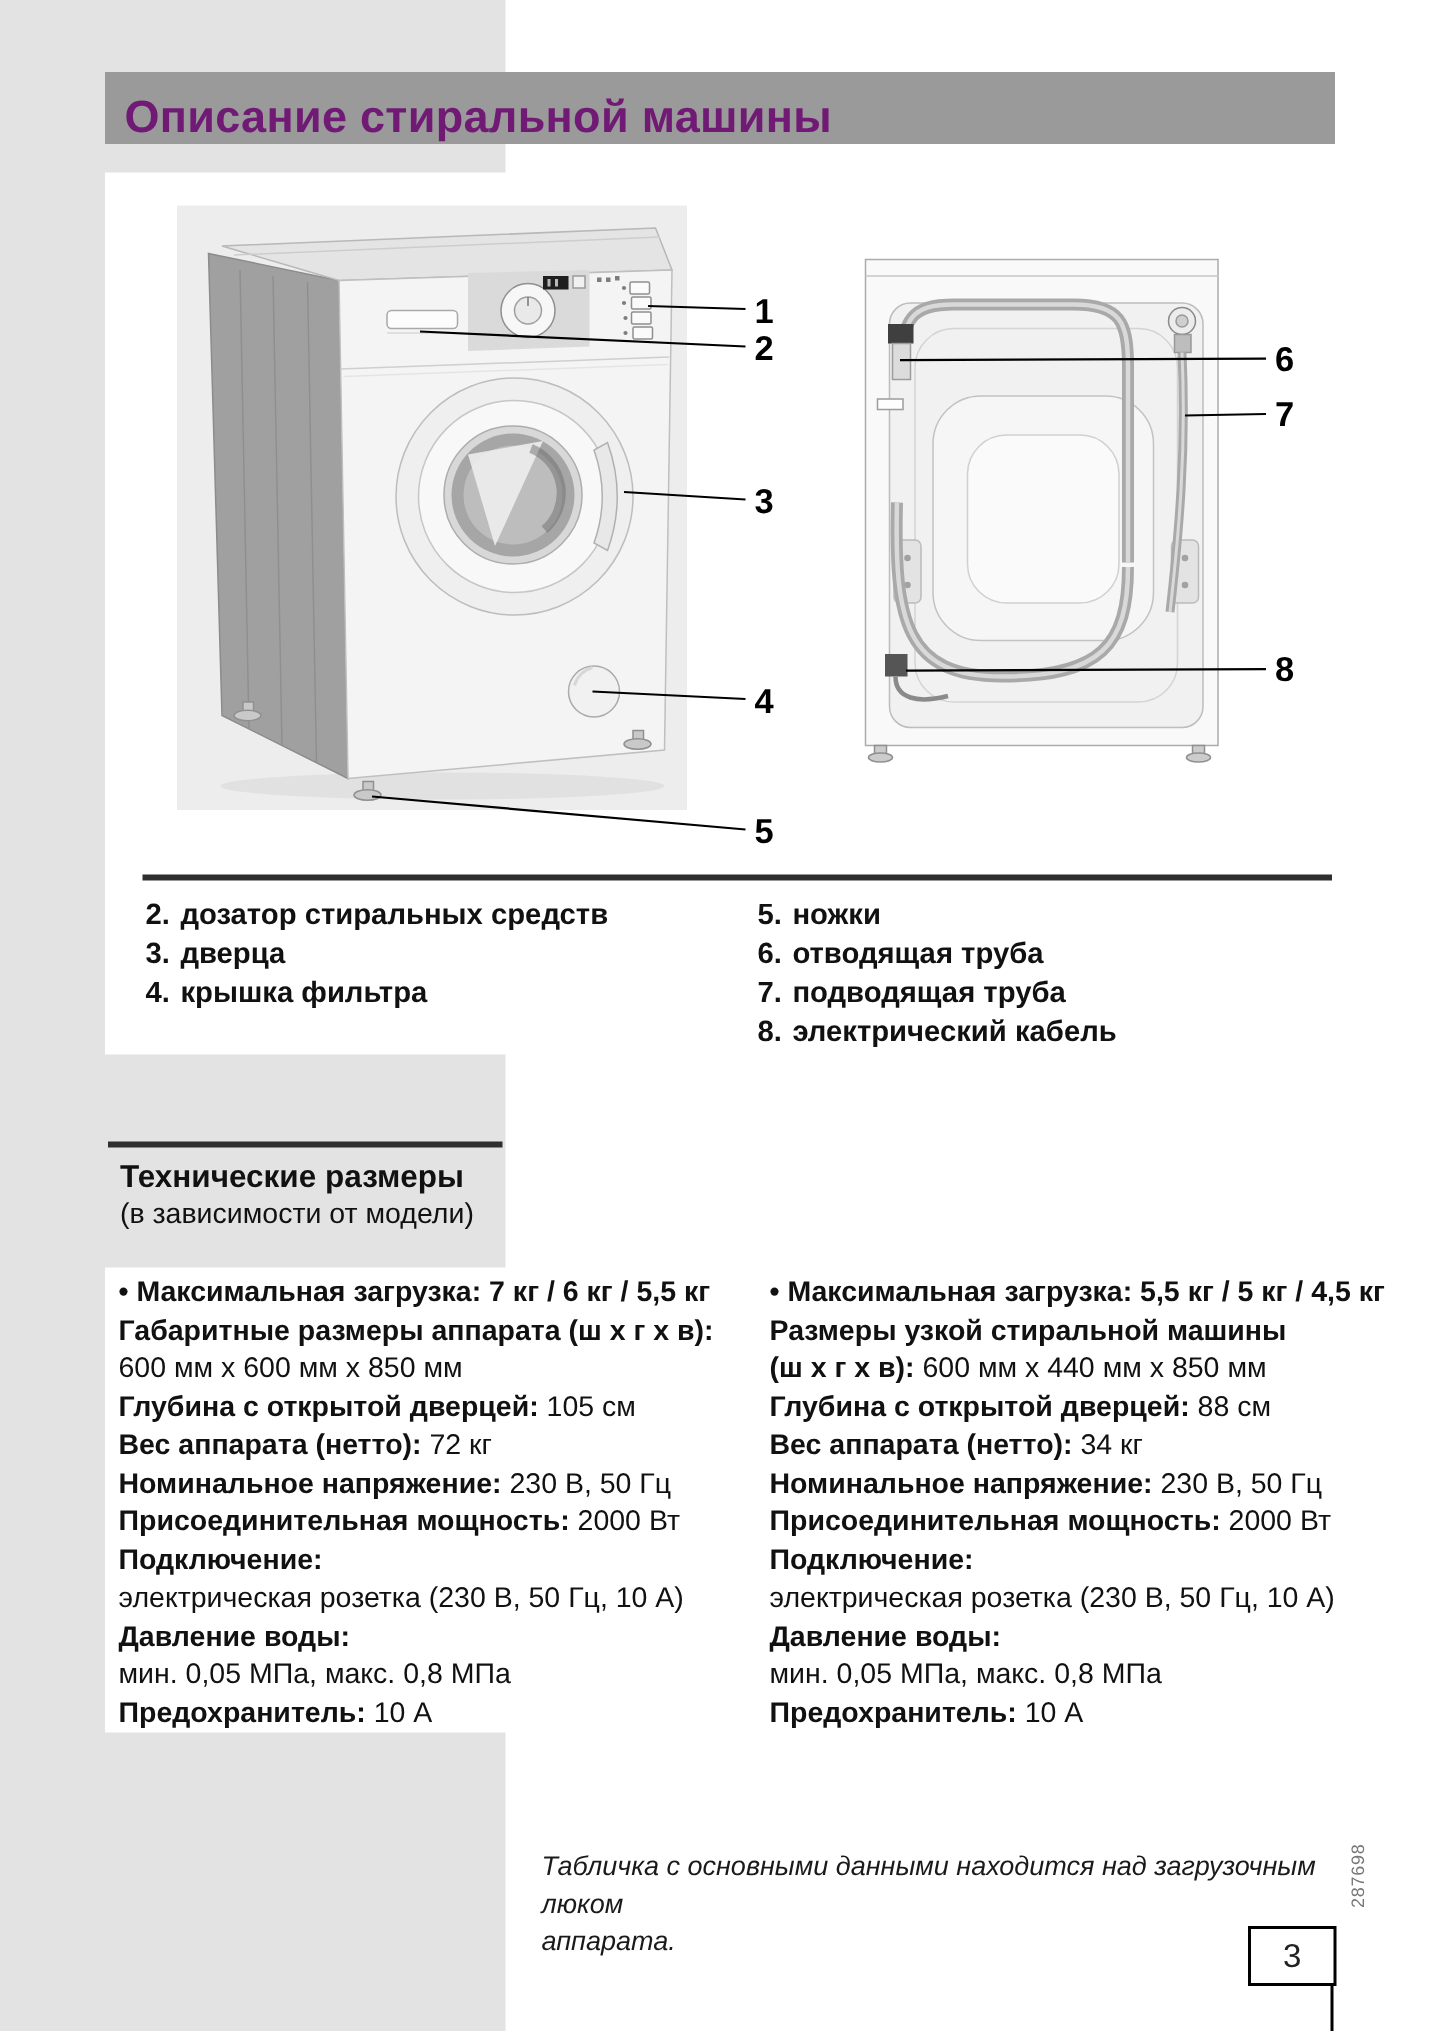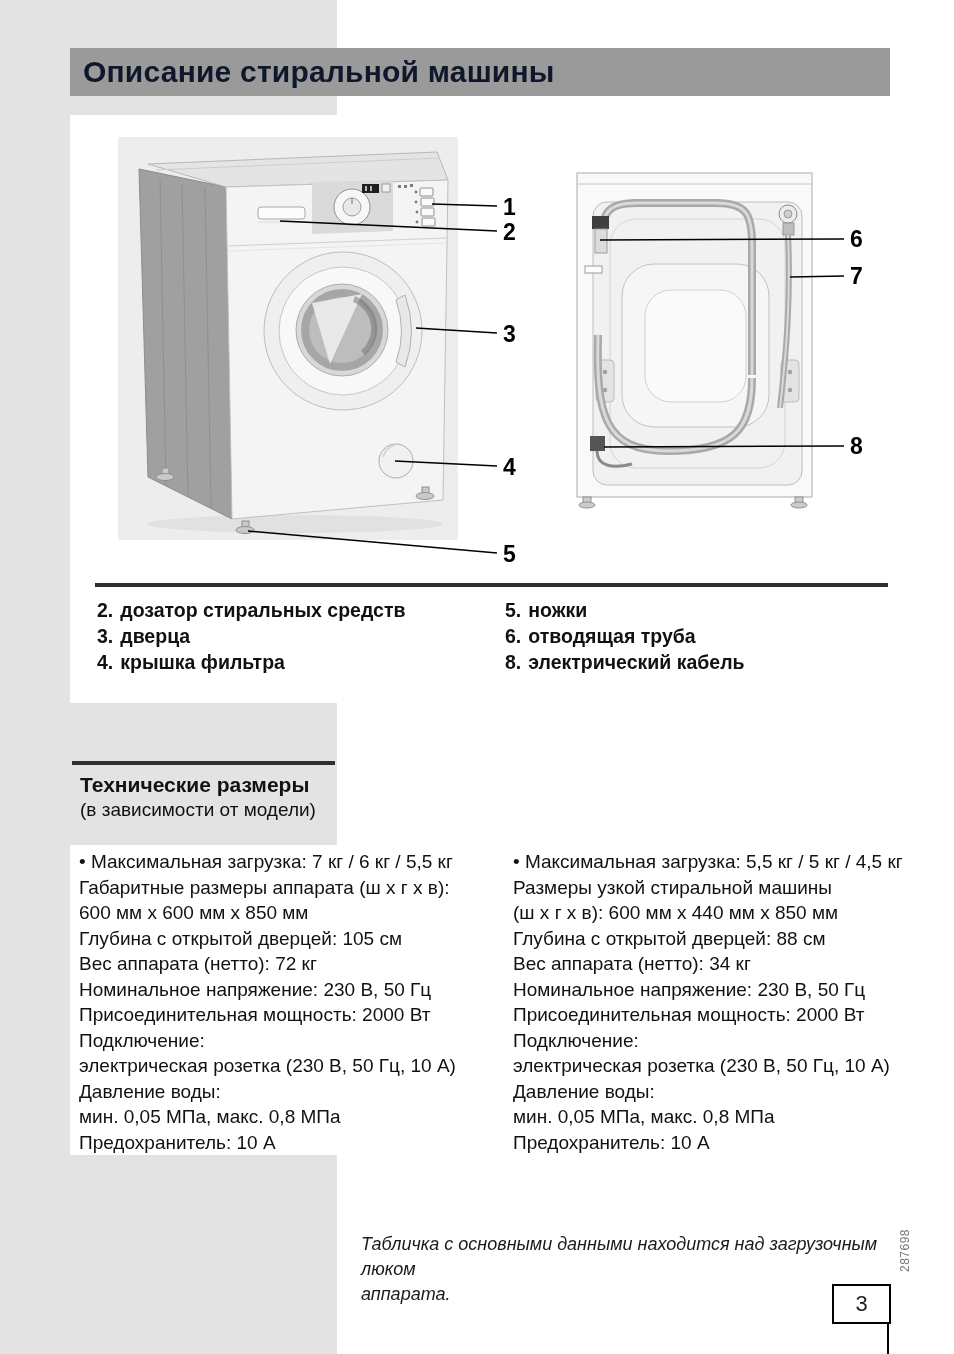--- a/index.html
+++ b/index.html
@@ -1,29 +1,29 @@
 <!DOCTYPE html>
 <html><head>
 <meta charset="utf-8">
 <style>
   html,body{margin:0;padding:0;background:#fff;}
   .page{position:relative;width:954px;height:1354px;background:#ffffff;overflow:hidden;
         font-family:"Liberation Sans",sans-serif;color:#111;}
   .abs{position:absolute;}
   .graybox{background:#e3e3e3;}
-  .titlebar{background:#9a9a9a;color:#0f172a;font-weight:bold;font-size:30px;
-            display:flex;align-items:center;padding-left:13px;box-sizing:border-box;
+  .titlebar{background:#9a9a9a;color:#701a75;font-weight:bold;font-size:30px;
+            display:flex;align-items:flex-end;padding-left:13px;box-sizing:border-box;
             letter-spacing:0.2px;}
   .rule{background:#2f2f2f;height:4px;}
   .legend-col{font-size:19.5px;font-weight:bold;line-height:26px;white-space:nowrap;}
   .legend-item .num{margin-right:7px;}
   .tech-title{font-size:21px;font-weight:bold;}
   .tech-sub{font-size:19px;}
   .spec-col{font-size:19px;line-height:25.5px;white-space:nowrap;}
-  .spec-line b{font-weight:normal;}
+  .spec-line b{font-weight:bold;}
   .footnote{font-style:italic;font-size:18px;line-height:25px;color:#1a1a1a;}
   .doccode{font-size:12px;color:#777;transform:rotate(-90deg);transform-origin:left top;
            letter-spacing:0.5px;}
   .pagebox{border:2px solid #000;width:55px;height:36px;display:flex;align-items:center;
            justify-content:center;font-size:22px;color:#222;background:#fff;}
   .vline{width:2px;background:#000;}
 </style>
 </head>
 <body>
 
@@ -183,20 +183,21 @@
   <div class="abs rule" style="left:95px;top:583px;width:793px;"></div>
 
   <div class="abs legend-col" style="left:97px;top:597px;">
     <div class="legend-item"><span class="num">2.</span><span>дозатор стиральных средств</span></div>
     <div class="legend-item"><span class="num">3.</span><span>дверца</span></div>
     <div class="legend-item"><span class="num">4.</span><span>крышка фильтра</span></div>
   </div>
   <div class="abs legend-col" style="left:505px;top:597px;">
     <div class="legend-item"><span class="num">5.</span><span>ножки</span></div>
     <div class="legend-item"><span class="num">6.</span><span>отводящая труба</span></div>
+    <div class="legend-item"><span class="num">7.</span><span>подводящая труба</span></div>
     <div class="legend-item"><span class="num">8.</span><span>электрический кабель</span></div>
   </div>
 
   <div class="abs rule" style="left:72px;top:761px;width:263px;"></div>
   <div class="abs tech-title" style="left:80px;top:773px;">Технические размеры</div>
   <div class="abs tech-sub" style="left:80px;top:799px;">(в зависимости от модели)</div>
 
   <div class="abs spec-col" style="left:79px;top:849px;">
     <div class="spec-line"><b>• Максимальная загрузка: 7 кг / 6 кг / 5,5 кг</b><span></span></div>
     <div class="spec-line"><b>Габаритные размеры аппарата (ш х г х в):</b><span></span></div>

